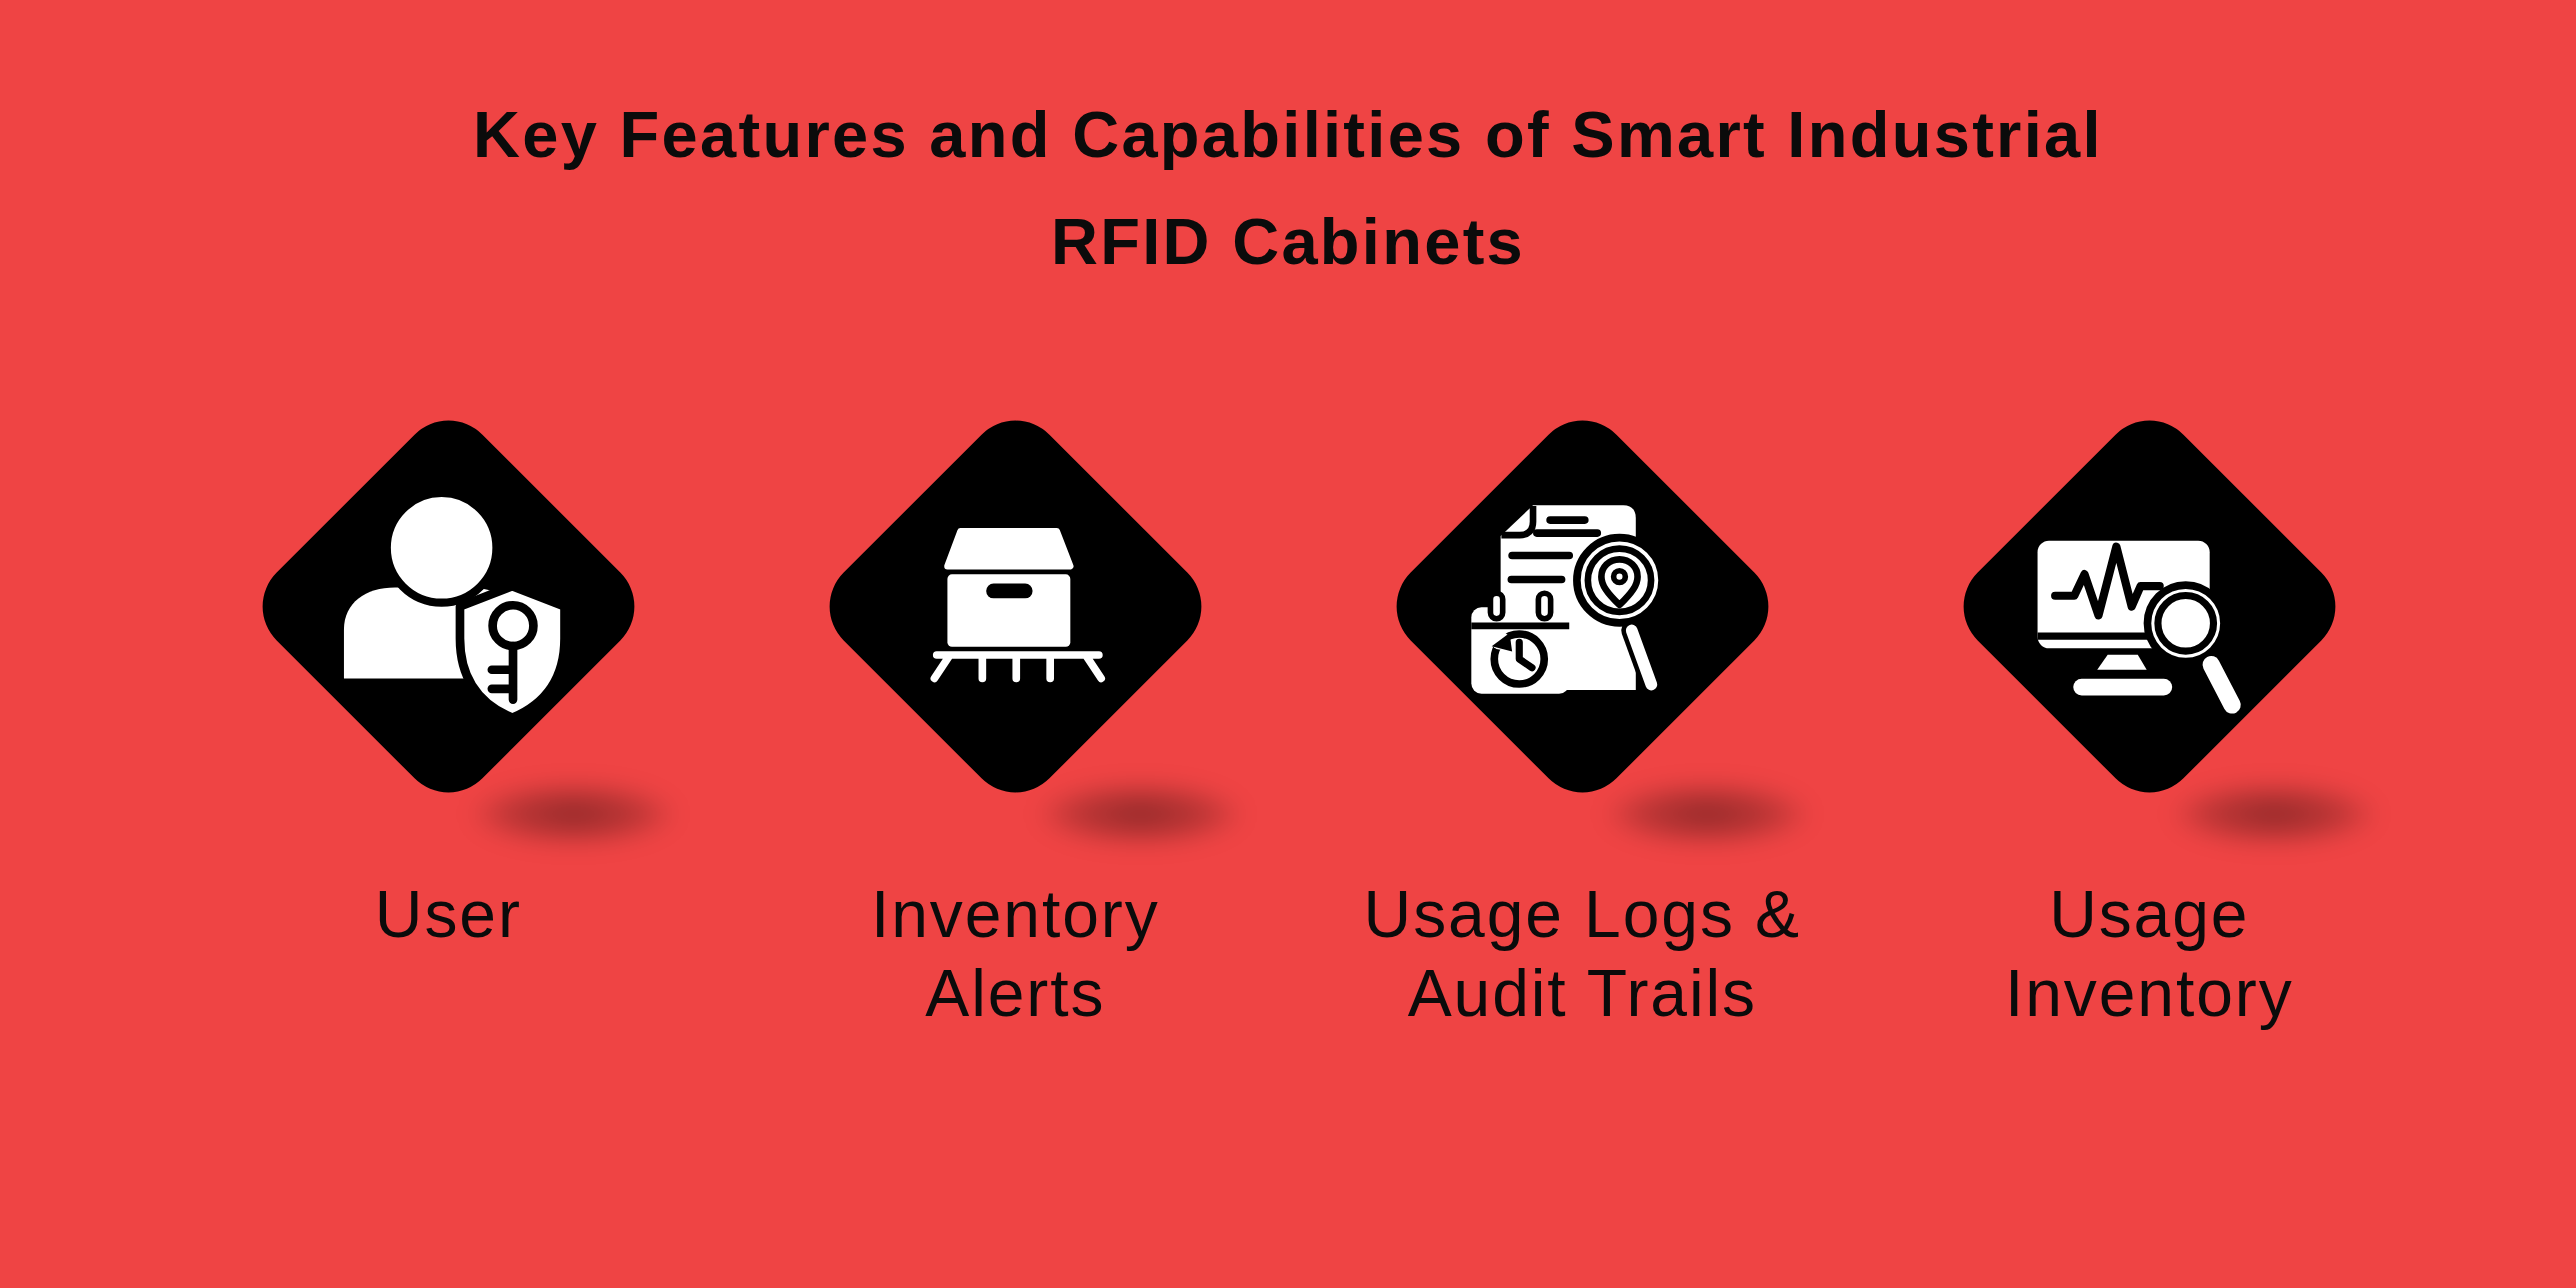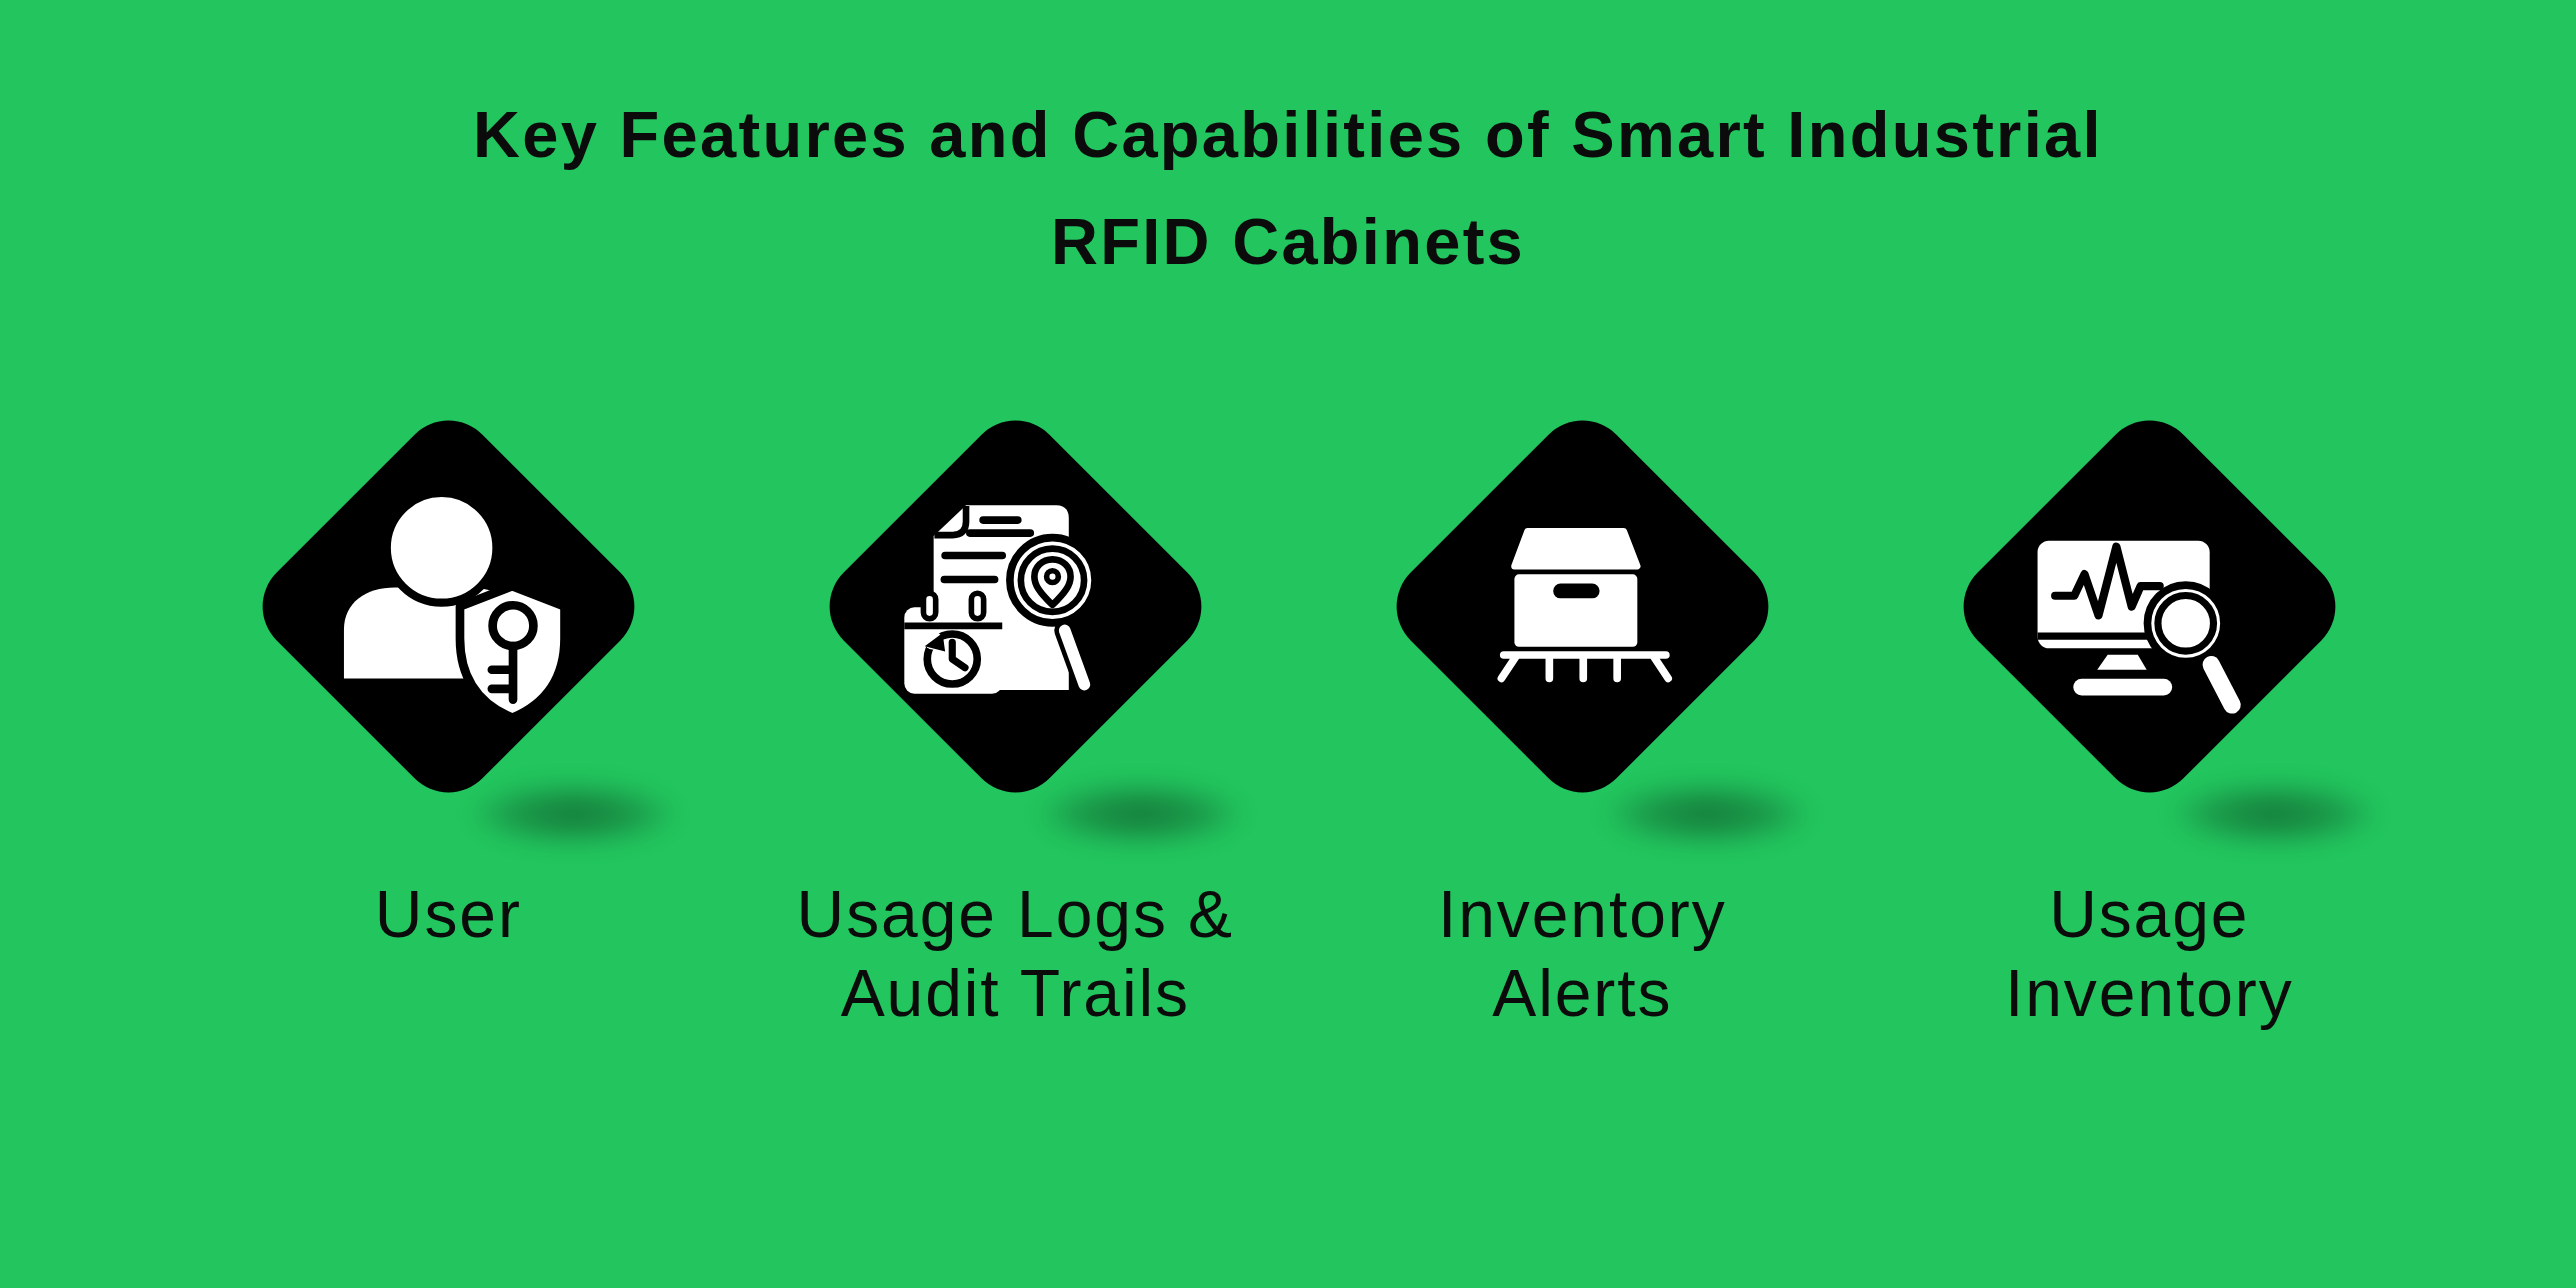--- a/index.html
+++ b/index.html
@@ -1,20 +1,20 @@
 <!DOCTYPE html>
 <html style="font-size:12.4px"><head>
 <meta charset="utf-8">
 <style>
   html, body { margin: 0; padding: 0; background: #ffffff; }
   .canvas {
     position: relative;
     width: 2576px;
     height: 1288px;
-    background: #22c55e;
+    background: #ef4444;
     overflow: hidden;
     font-family: "Liberation Sans", "DejaVu Sans", sans-serif;
   }
 
   
   .title {
     position: absolute;
     top: 81px;
     left: 0;
     width: 100%;
@@ -121,20 +121,41 @@
         <div>User</div>
       </div>
     </div>
 
     <div class="feature">
       <div class="diamond-wrap">
         <div class="tile-shadow"></div>
         <div class="diamond"></div>
         <svg class="icon" viewBox="0 0 100 100">
           <g>
+            <path d="M28.4 20.5 H66.2 L71.5 34.2 H23.3 Z" fill="#ffffff" stroke="#ffffff" stroke-width="2.5" stroke-linejoin="round"></path>
+            <rect x="23.3" y="37.4" width="48.2" height="28.4" rx="1.8" fill="#ffffff"></rect>
+            <rect x="38.5" y="41" width="18.2" height="5.8" rx="2.9" fill="#000000"></rect>
+          </g>
+          <g>
+            <path d="M19.1 69 H82.7 M24 69.5 L18.2 78.2 M77.8 69.5 L83.6 78.2 M37 69.5 V78.2 M50.3 69.5 V78.2 M63.6 69.5 V78.2" fill="none" stroke="#ffffff" stroke-width="3" stroke-linecap="round"></path>
+          </g>
+        </svg>
+      </div>
+      <div class="label">
+        <div>Inventory</div>
+        <div>Alerts</div>
+      </div>
+    </div>
+
+    <div class="feature">
+      <div class="diamond-wrap">
+        <div class="tile-shadow"></div>
+        <div class="diamond"></div>
+        <svg class="icon" viewBox="0 0 100 100">
+          <g>
             <path d="M30.6 10.3 H66 C69.2 10.3 70.9 12.1 70.9 15.3 V82.7 H17.9 V22.4 Z" fill="#ffffff"></path>
             <path d="M30.6 10.6 V16.8 C30.6 20.2 28.8 22 25.4 22 H18.2" fill="none" stroke="#000000" stroke-width="2.6"></path>
             <path d="M37.3 16.1 H50.9 M32.1 21.2 H55.8 M22.4 30 H44.8 M22.1 39.4 H41.8" fill="none" stroke="#000000" stroke-width="3" stroke-linecap="round"></path>
           </g>
           <g>
             <rect x="6.4" y="50.3" width="38.4" height="33.9" rx="4" fill="#ffffff"></rect>
             <rect x="13.9" y="44.8" width="4.8" height="10" rx="2.4" fill="#ffffff" stroke="#000000" stroke-width="2.2"></rect>
             <rect x="32.7" y="44.8" width="4.8" height="10" rx="2.4" fill="#ffffff" stroke="#000000" stroke-width="2.2"></rect>
             <path d="M6.4 57.6 H44.8" stroke="#000000" stroke-width="2.6"></path>
             <circle cx="25.2" cy="70.6" r="9.8" fill="none" stroke="#000000" stroke-width="3"></circle>
@@ -157,41 +178,20 @@
         <div>Audit Trails</div>
       </div>
     </div>
 
     <div class="feature">
       <div class="diamond-wrap">
         <div class="tile-shadow"></div>
         <div class="diamond"></div>
         <svg class="icon" viewBox="0 0 100 100">
           <g>
-            <path d="M28.4 20.5 H66.2 L71.5 34.2 H23.3 Z" fill="#ffffff" stroke="#ffffff" stroke-width="2.5" stroke-linejoin="round"></path>
-            <rect x="23.3" y="37.4" width="48.2" height="28.4" rx="1.8" fill="#ffffff"></rect>
-            <rect x="38.5" y="41" width="18.2" height="5.8" rx="2.9" fill="#000000"></rect>
-          </g>
-          <g>
-            <path d="M19.1 69 H82.7 M24 69.5 L18.2 78.2 M77.8 69.5 L83.6 78.2 M37 69.5 V78.2 M50.3 69.5 V78.2 M63.6 69.5 V78.2" fill="none" stroke="#ffffff" stroke-width="3" stroke-linecap="round"></path>
-          </g>
-        </svg>
-      </div>
-      <div class="label">
-        <div>Inventory</div>
-        <div>Alerts</div>
-      </div>
-    </div>
-
-    <div class="feature">
-      <div class="diamond-wrap">
-        <div class="tile-shadow"></div>
-        <div class="diamond"></div>
-        <svg class="icon" viewBox="0 0 100 100">
-          <g>
             <rect x="6.1" y="24.2" width="67.5" height="42.2" rx="4.5" fill="#ffffff"></rect>
             <path d="M6.1 61.6 H73.6" stroke="#000000" stroke-width="2.8"></path>
             <path d="M13 45.8 H20.5 L24.5 37.3 L30 53.5 L37 26.5 L43 50 L46.5 42 H54" fill="none" stroke="#000000" stroke-width="3.2" stroke-linecap="round" stroke-linejoin="round"></path>
             <path d="M33.6 68.9 H45.4 L48.9 74.8 H29.5 Z" fill="#ffffff"></path>
             <rect x="20.1" y="78.3" width="38.8" height="6.6" rx="3.3" fill="#ffffff"></rect>
           </g>
           <g>
             <circle cx="64.2" cy="56.6" r="15" fill="#ffffff" stroke="#000000" stroke-width="3"></circle>
             <circle cx="64.2" cy="56.6" r="10.9" fill="#ffffff" stroke="#000000" stroke-width="2.8"></circle>
             <path d="M74.2 72.8 L82.4 88.6" stroke="#ffffff" stroke-width="6.8" stroke-linecap="round"></path>

